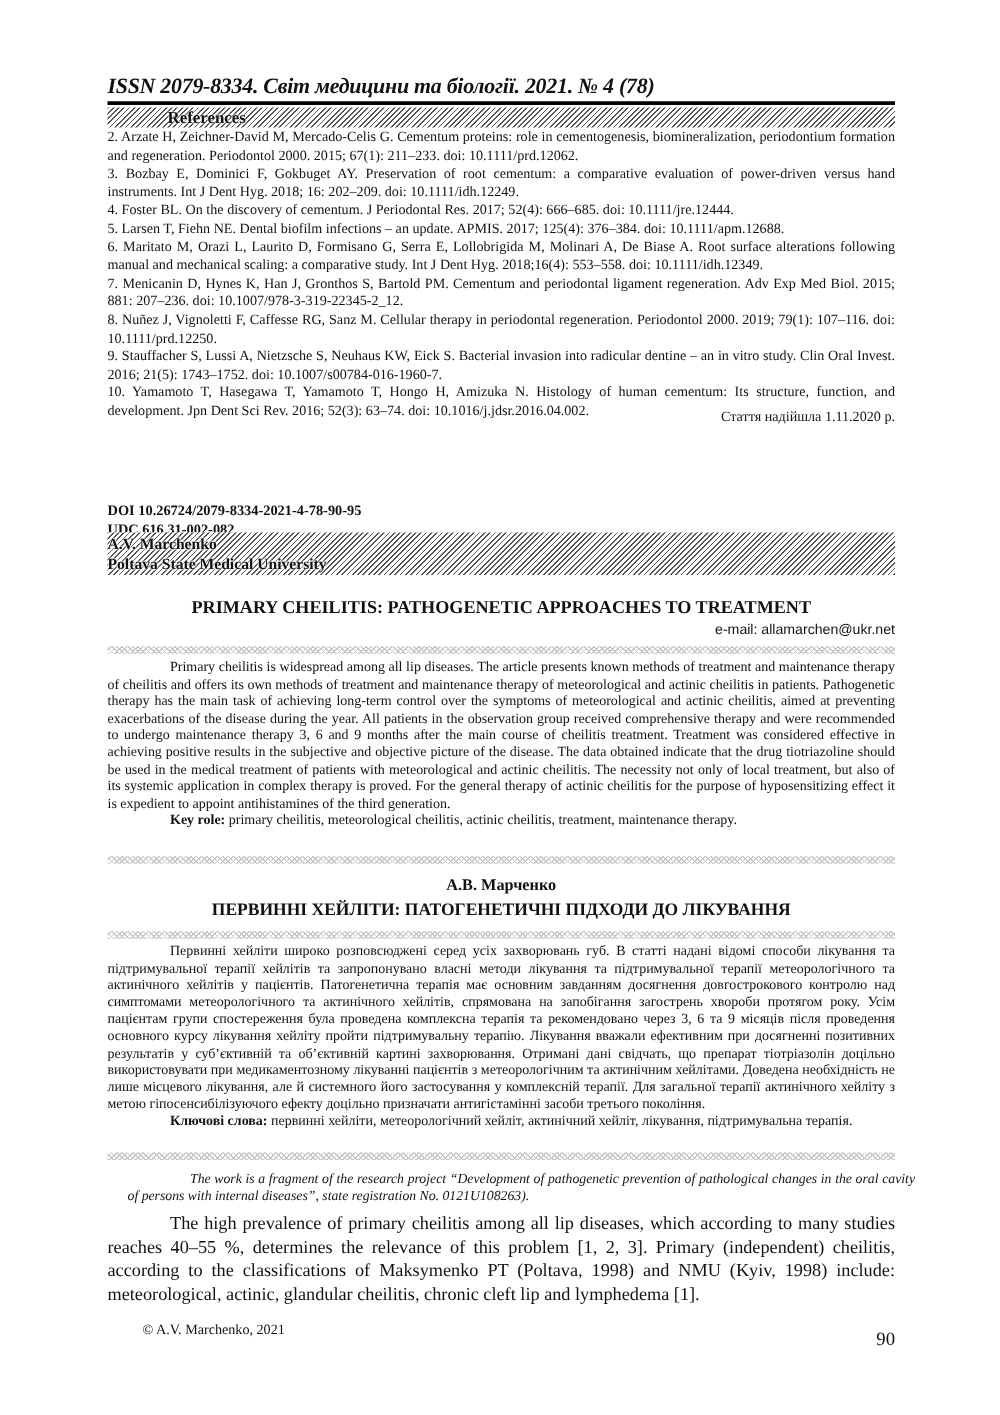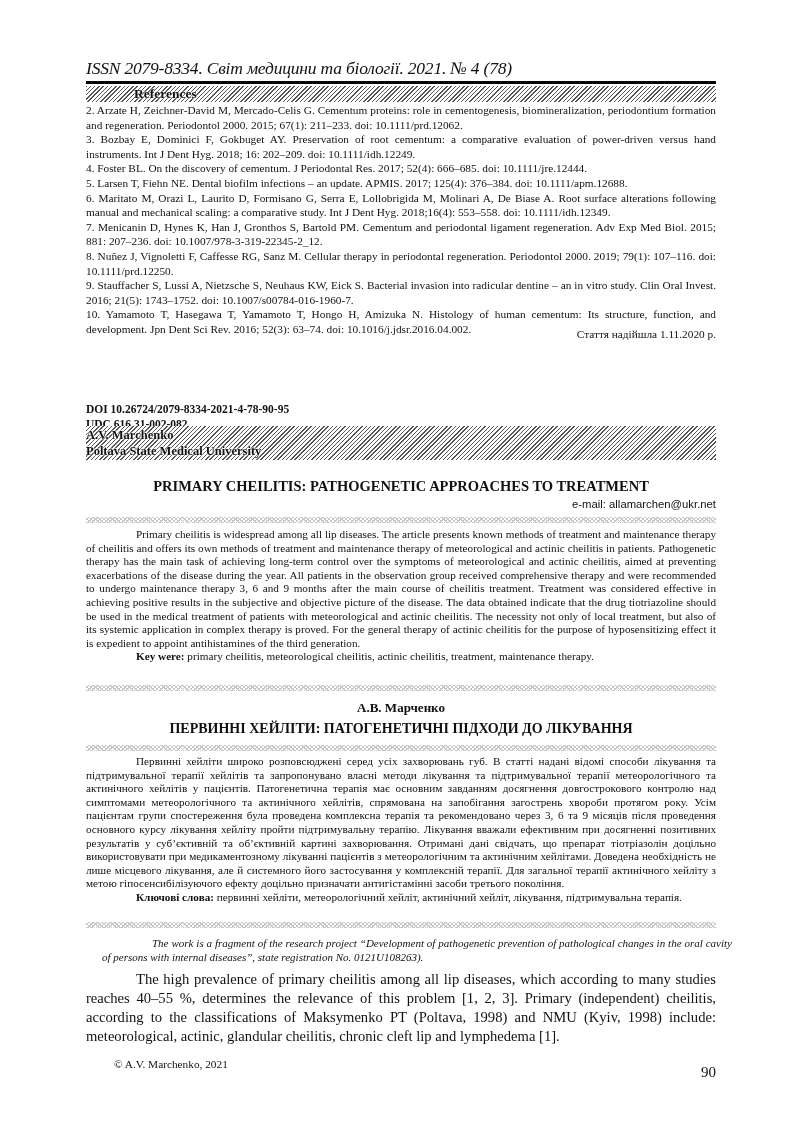--- a/index.html
+++ b/index.html
@@ -3,21 +3,21 @@
 <meta charset="utf-8">
 <style>
   html, body { margin: 0; padding: 0; background: #ffffff; }
   body {
     width: 800px; height: 1132px; position: relative; overflow: hidden;
     font-family: "Liberation Serif", serif; color: #111;
   }
   .page { position: absolute; left: 86px; width: 630px; top: 0; }
   .running-head {
     position: absolute; top: 58px; left: 0; width: 630px;
-    font-style: italic; font-weight: normal; font-size: 17.5px; letter-spacing: -0.2px;
+    font-style: italic; font-weight: bold; font-size: 17.5px; letter-spacing: -0.2px;
     white-space: nowrap;
   }
   .head-rule { position: absolute; top: 81px; left: 0; width: 630px; height: 3px; background: #000; }
   .hatch {
     background-color: #fff;
     background-image: repeating-linear-gradient(135deg, #555 0px, #555 1px, #fff 1px, #fff 3px);
   }
   .refs-bar {
     position: absolute; top: 86px; left: 0; width: 630px; height: 16px;
   }
@@ -102,21 +102,21 @@
     <div>A.V. Marchenko</div>
     <div style="padding-top:0">Poltava State Medical University</div>
   </div>
 
   <div class="title-en">PRIMARY CHEILITIS: PATHOGENETIC APPROACHES TO TREATMENT</div>
   <div class="email">e-mail: allamarchen@ukr.net</div>
 
   <div class="wave" style="top:517px"></div>
   <div class="abstract" style="top:528px">
     <p>Primary cheilitis is widespread among all lip diseases. The article presents known methods of treatment and maintenance therapy of cheilitis and offers its own methods of treatment and maintenance therapy of meteorological and actinic cheilitis in patients. Pathogenetic therapy has the main task of achieving long-term control over the symptoms of meteorological and actinic cheilitis, aimed at preventing exacerbations of the disease during the year. All patients in the observation group received comprehensive therapy and were recommended to undergo maintenance therapy 3, 6 and 9 months after the main course of cheilitis treatment. Treatment was considered effective in achieving positive results in the subjective and objective picture of the disease. The data obtained indicate that the drug tiotriazoline should be used in the medical treatment of patients with meteorological and actinic cheilitis. The necessity not only of local treatment, but also of its systemic application in complex therapy is proved. For the general therapy of actinic cheilitis for the purpose of hyposensitizing effect it is expedient to appoint antihistamines of the third generation.</p>
-    <p class="kw"><b>Key were:</b><span> primary cheilitis, meteorological cheilitis, actinic cheilitis, treatment, maintenance therapy.</span></p>
+    <p class="kw"><b>Key role:</b><span> primary cheilitis, meteorological cheilitis, actinic cheilitis, treatment, maintenance therapy.</span></p>
   </div>
   <div class="wave" style="top:685px"></div>
 
   <div class="author-ua">А.В. Марченко</div>
   <div class="title-ua">ПЕРВИННІ ХЕЙЛІТИ: ПАТОГЕНЕТИЧНІ ПІДХОДИ ДО ЛІКУВАННЯ</div>
 
   <div class="wave" style="top:745px"></div>
   <div class="abstract" style="top:755px">
     <p>Первинні хейліти широко розповсюджені серед усіх захворювань губ. В статті надані відомі способи лікування та підтримувальної терапії хейлітів та запропонувано власні методи лікування та підтримувальної терапії метеорологічного та актинічного хейлітів у пацієнтів. Патогенетична терапія має основним завданням досягнення довгострокового контролю над симптомами метеорологічного та актинічного хейлітів, спрямована на запобігання загострень хвороби протягом року. Усім пацієнтам групи спостереження була проведена комплексна терапія та рекомендовано через 3, 6 та 9 місяців після проведення основного курсу лікування хейліту пройти підтримувальну терапію. Лікування вважали ефективним при досягненні позитивних результатів у суб’єктивній та об’єктивній картині захворювання. Отримані дані свідчать, що препарат тіотріазолін доцільно використовувати при медикаментозному лікуванні пацієнтів з метеорологічним та актинічним хейлітами. Доведена необхідність не лише місцевого лікування, але й системного його застосування у комплексній терапії. Для загальної терапії актинічного хейліту з метою гіпосенсибілізуючого ефекту доцільно призначати антигістамінні засоби третього покоління.</p>
     <p class="kw"><b>Ключові слова:</b><span> первинні хейліти, метеорологічний хейліт, актинічний хейліт, лікування, підтримувальна терапія.</span></p>

